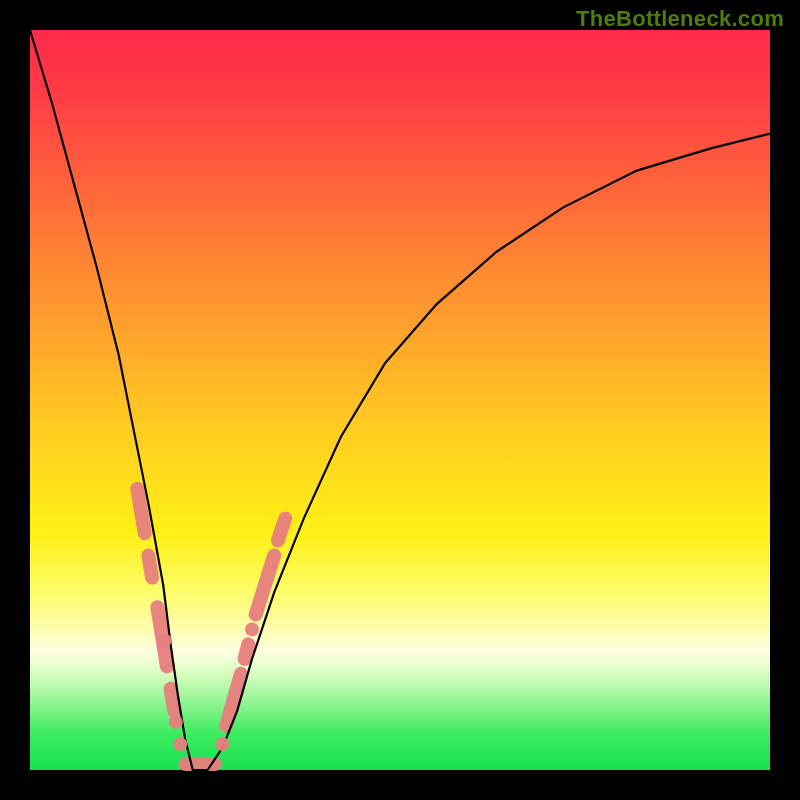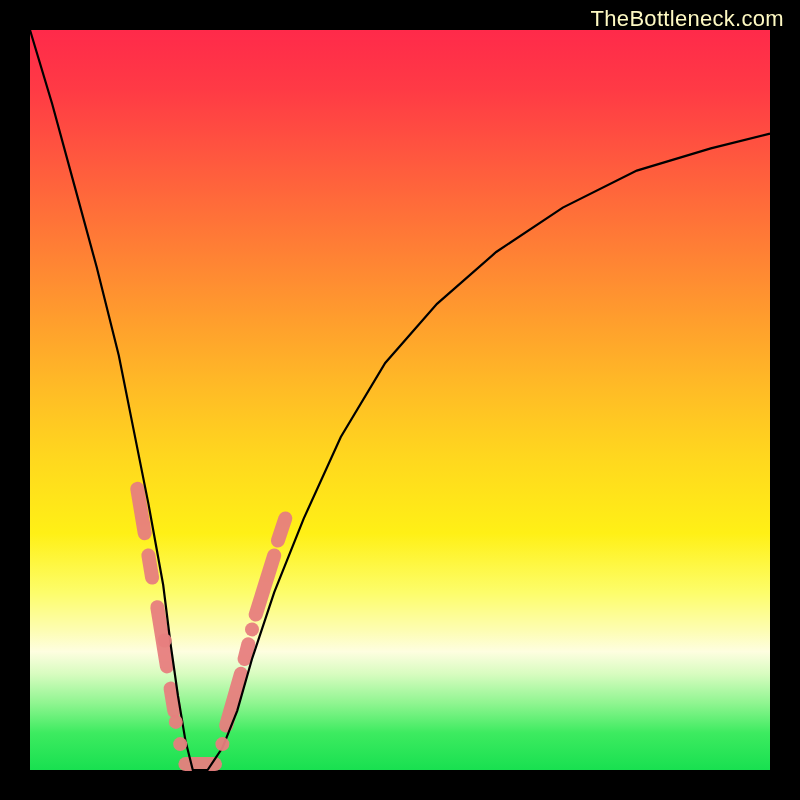--- a/index.html
+++ b/index.html
@@ -40,22 +40,22 @@
       #8ff590 91%,
       #3deb60 95%,
       #18e050 100%
     );
   }
   .watermark {
     position: absolute;
     top: 6px;
     right: 16px;
     font-size: 22px;
-    font-weight: 400;
-    color: #fef9c3;
+    font-weight: 700;
+    color: #4d7c0f;
     letter-spacing: 0.3px;
     font-family: Arial, Helvetica, sans-serif;
   }
   svg.curves {
     position: absolute;
     left: 0;
     top: 0;
     width: 740px;
     height: 740px;
     overflow: visible;

